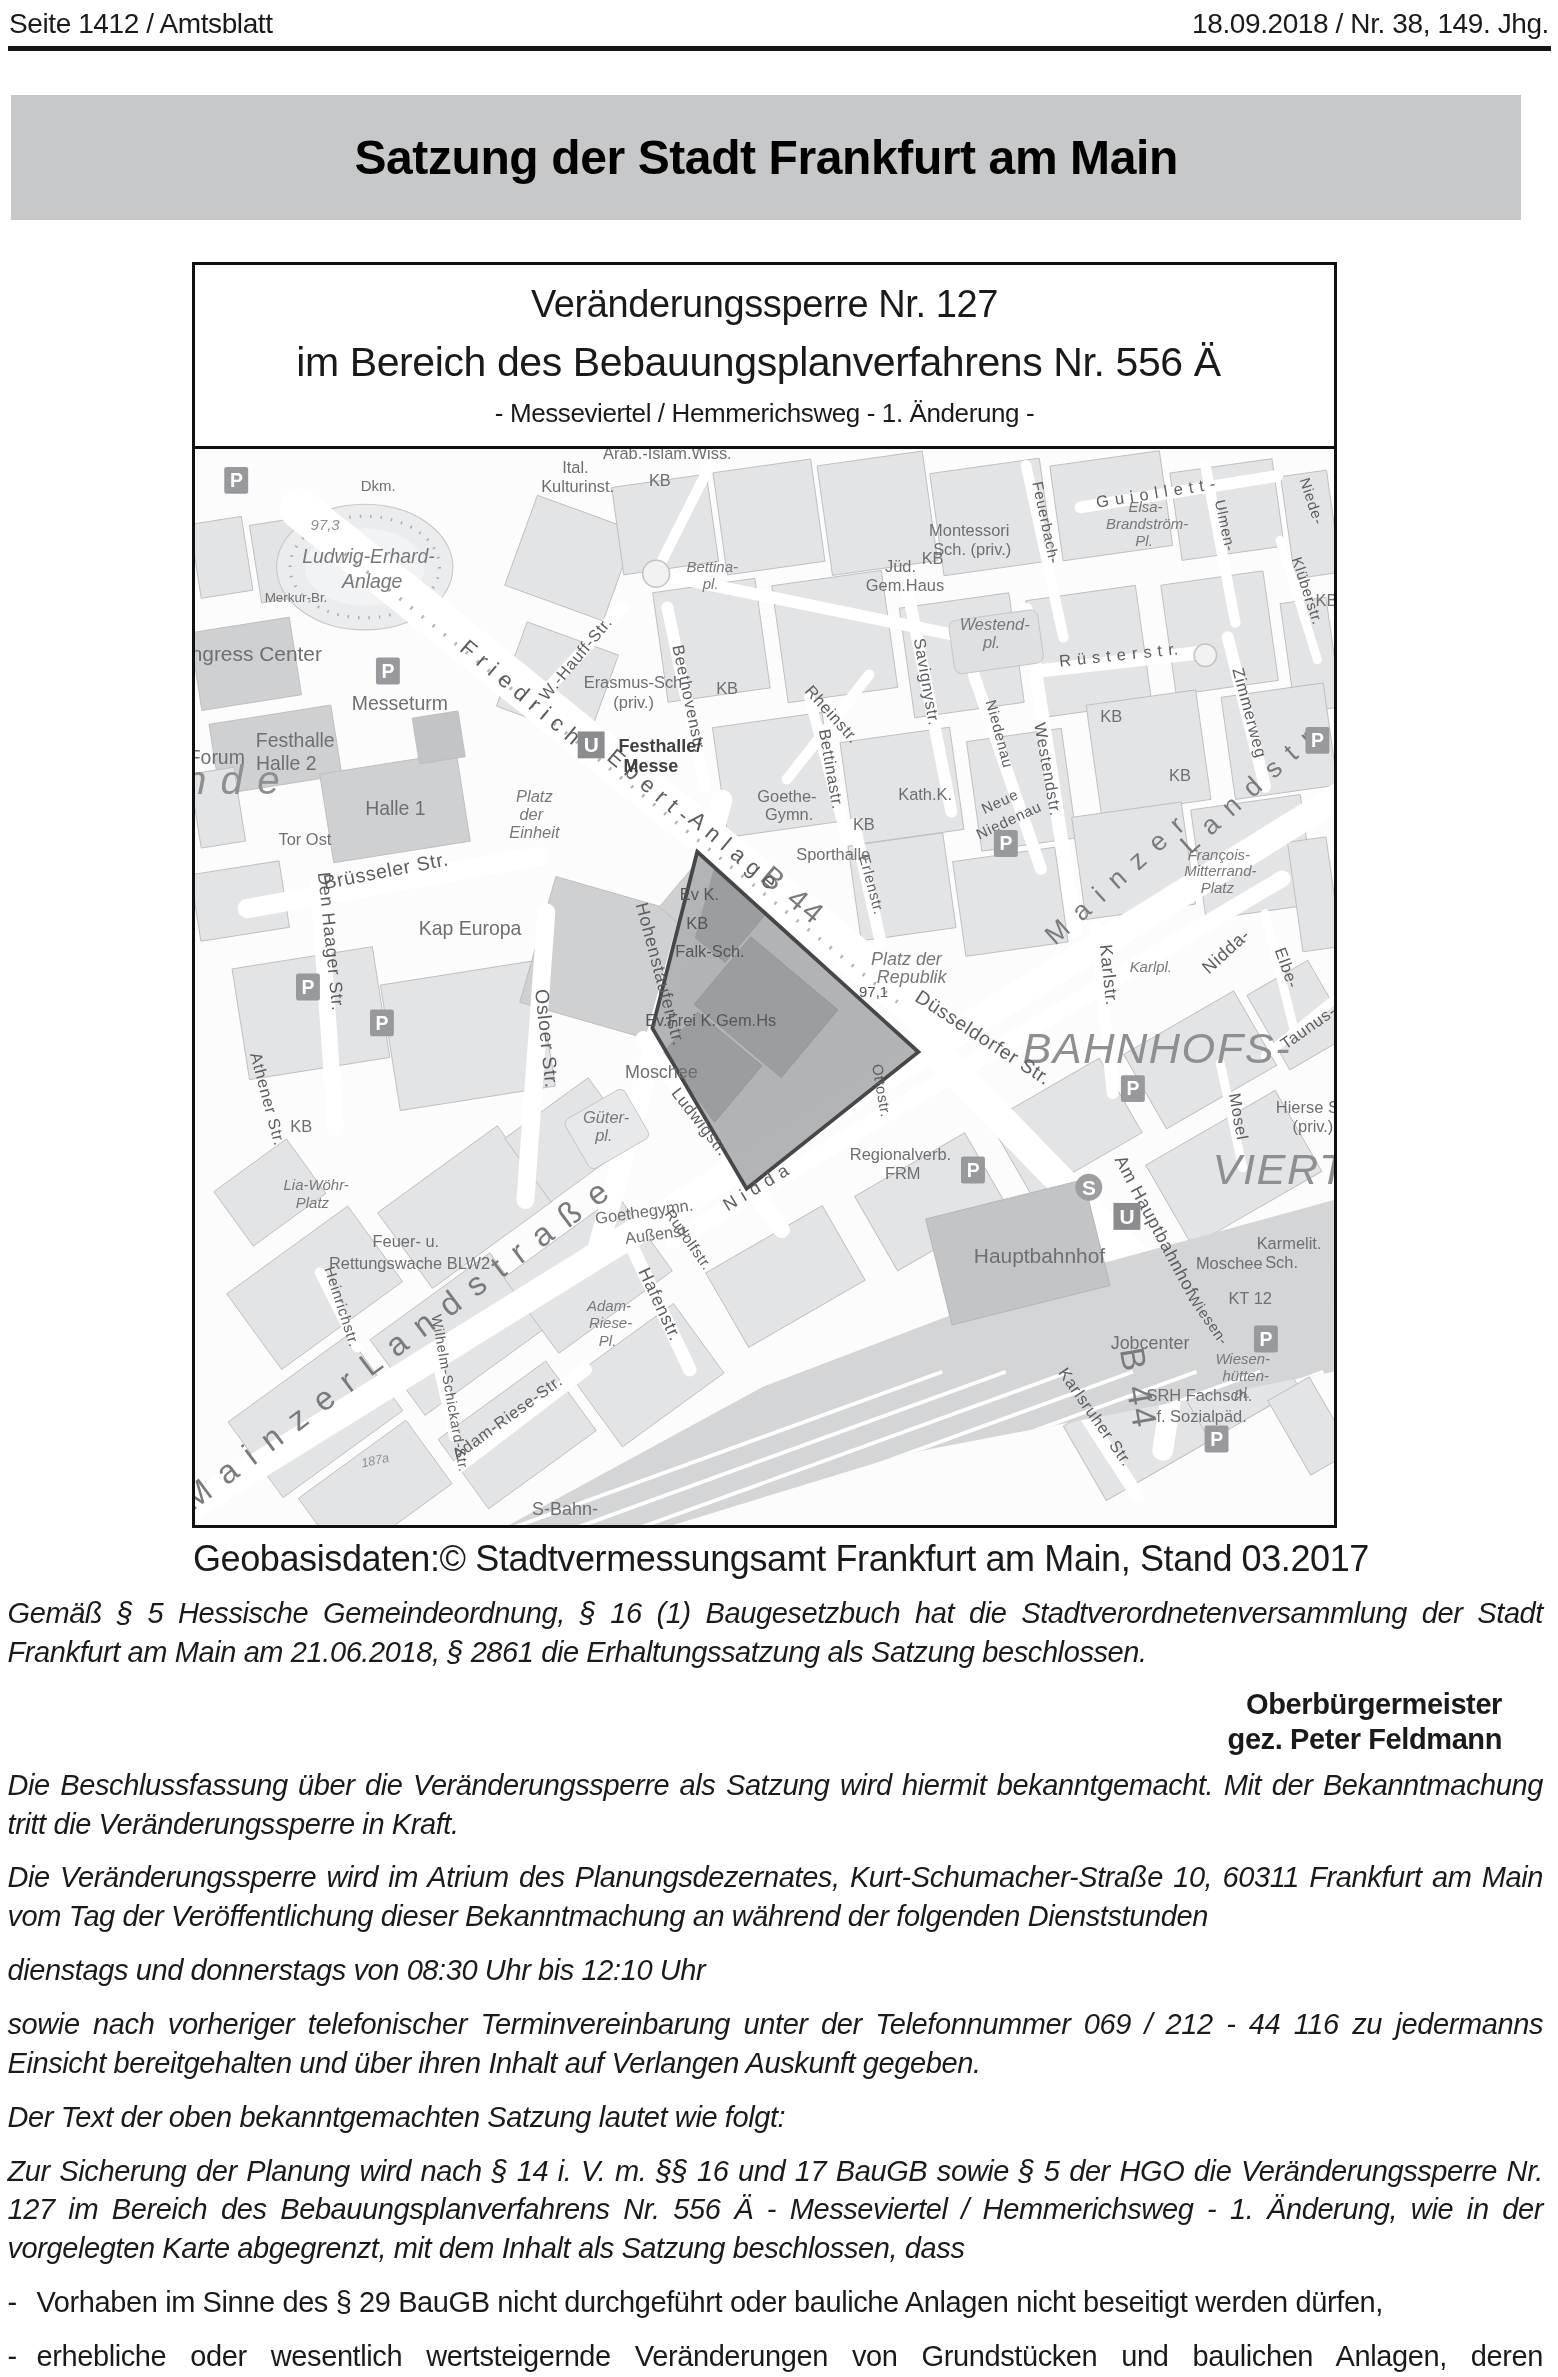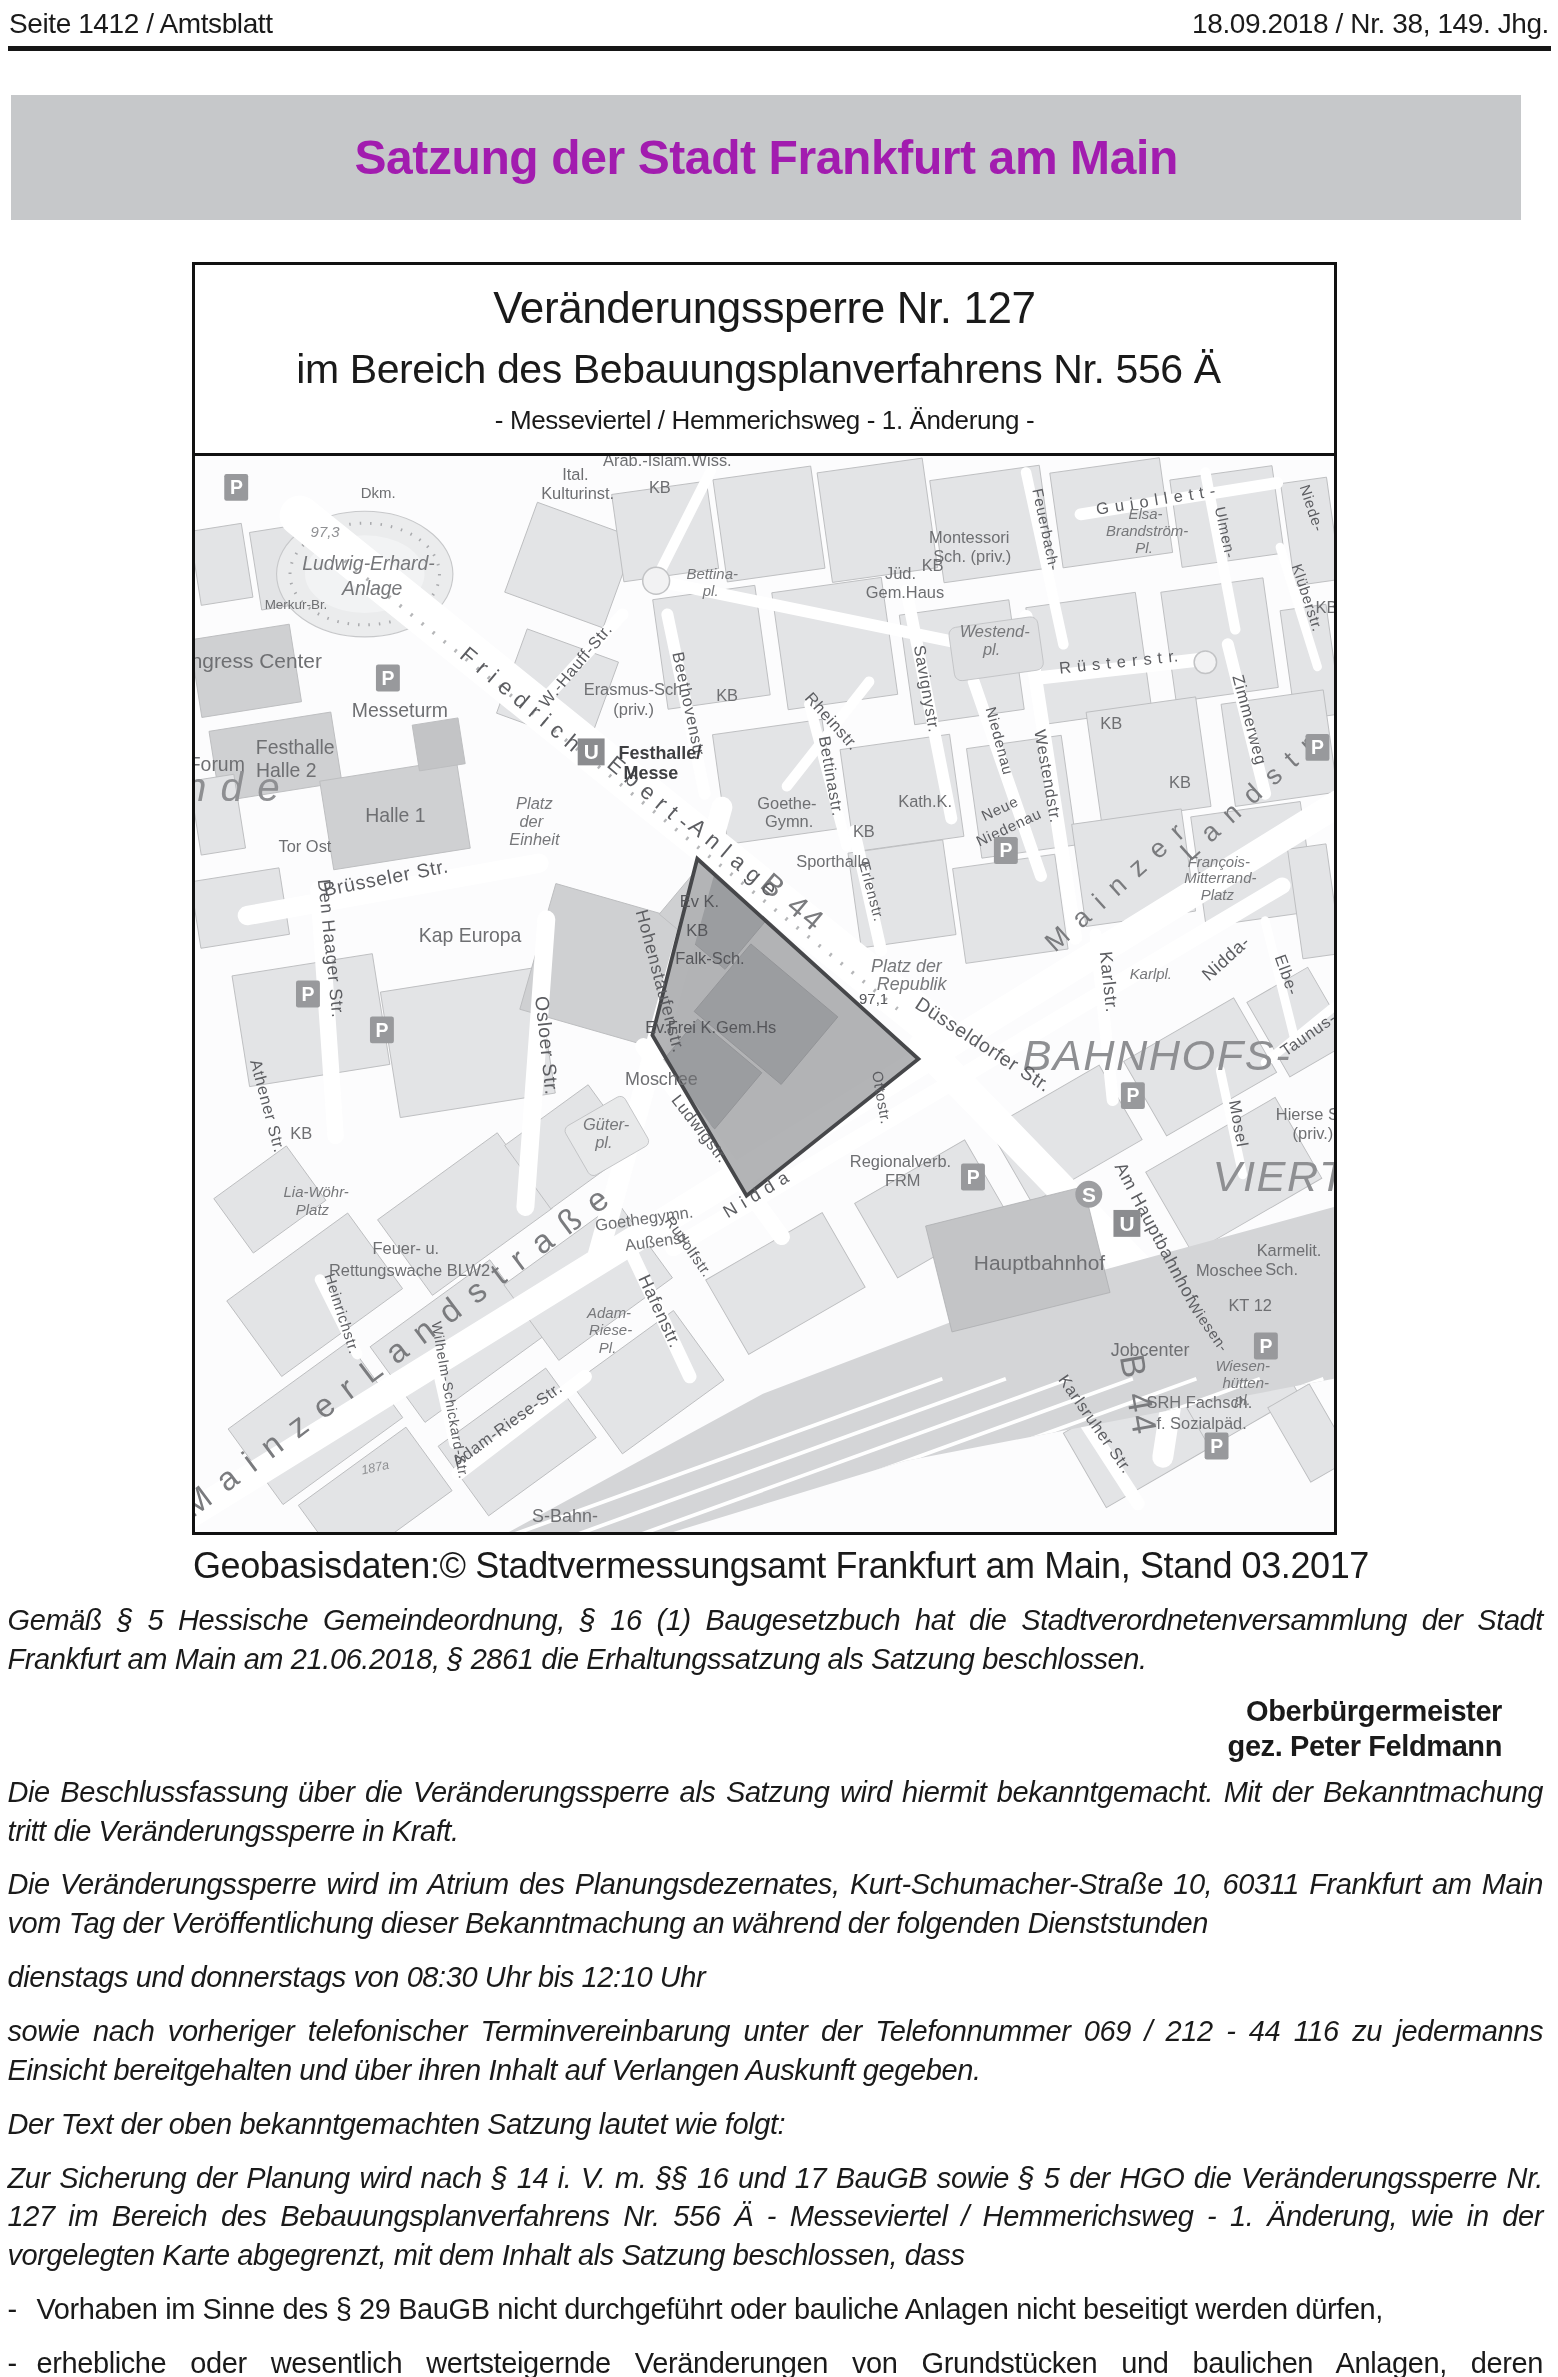--- a/index.html
+++ b/index.html
@@ -4,25 +4,25 @@
 <style>
   html,body{margin:0;padding:0;background:#fff;}
   .page{position:relative;width:1558px;height:2377px;background:#fff;overflow:hidden;
         font-family:"Liberation Sans",sans-serif;color:#1a1a1a;letter-spacing:-0.4px;}
   
   .hdr{display:flex;justify-content:space-between;padding:7.5px 9px 4.5px 9px;font-size:28px;}
   .hdr-rule{height:5.3px;background:#161616;margin:1.5px 7.5px 0 7.5px;}
   
   .banner{margin:44px 37px 0 11.3px;height:125px;background:#c6c8ca;
           display:flex;align-items:center;justify-content:center;}
-  .banner span{font-size:48px;font-weight:bold;color:#a21caf;}
+  .banner span{font-size:48px;font-weight:bold;color:#000000;}
   
   .map-box{margin:42px 0 0 192px;width:1139px;border:3.8px solid #111;}
   .map-title{text-align:center;padding:13.5px 0 12px 0;border-bottom:3.8px solid #111;}
-  .mt1{font-size:44px;margin:4.5px 0 13.5px 0;}
+  .mt1{font-size:38px;margin:4.5px 0 13.5px 0;}
   .mt2{font-size:41px;margin:0 12px 12px 0;}
   .mt3{font-size:26px;margin:0 0 4.5px 0;}
   .map-wrap{position:relative;width:1139px;height:1076px;background:#fdfdfd;}
   svg{display:block;overflow:hidden;}
   .caption{margin:10.5px 0 0 193px;font-size:36px;}
   
   .body{margin:13.5px 15px 0 7.5px;font-size:29px;line-height:1.34;}
   .body p{margin:0 0 15px 0;text-align:justify;font-style:italic;}
   .sig{text-align:right;font-weight:bold;margin:1.5px 41px 9px 0;line-height:1.21;}
   .sig div{font-size:29px;}

